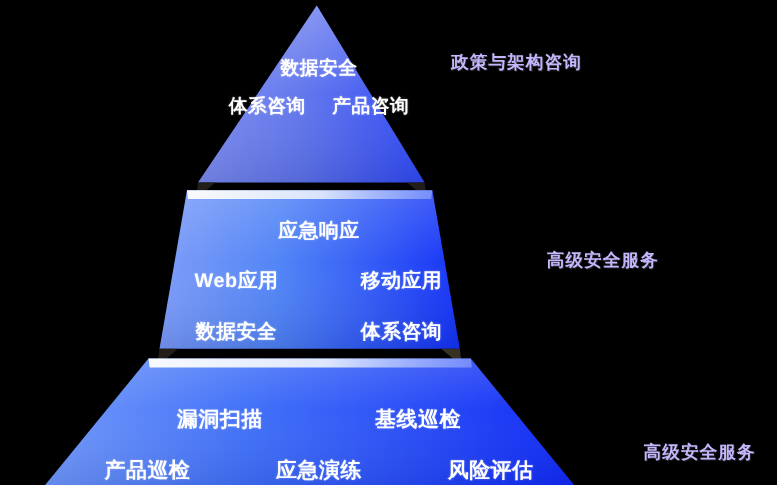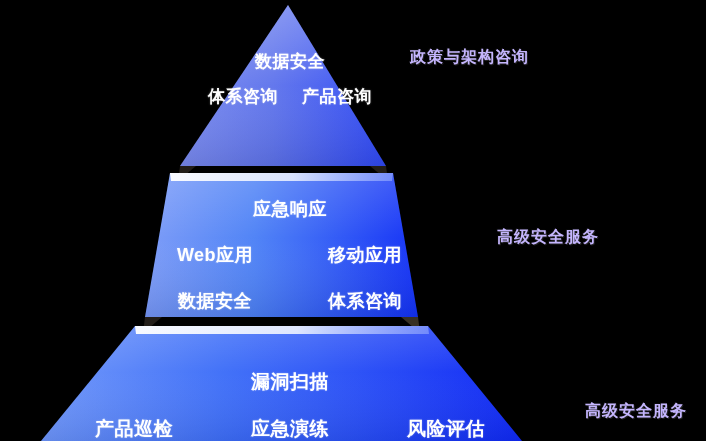--- a/index.html
+++ b/index.html
@@ -211,20 +211,21 @@
         </defs>
         <polygon points="135,326 428,326 522,441 41,441" fill="url(#g3)"></polygon>
         <polygon points="135,326 428,326 522,441 41,441" fill="url(#g3v)"></polygon>
 
         <polygon points="135,326 428,326 429,334 136,334" fill="url(#hl3)"></polygon>
       </svg>
 
       <div class="tier-text" id="tier3-text">
         <div class="row r1">
           <span class="cell">漏洞扫描</span>
+          <span class="cell">基线巡检</span>
         </div>
         <div class="row r2">
           <span class="cell">产品巡检</span>
           <span class="cell">应急演练</span>
           <span class="cell">风险评估</span>
         </div>
       </div>
     </div>
 
   </div>

